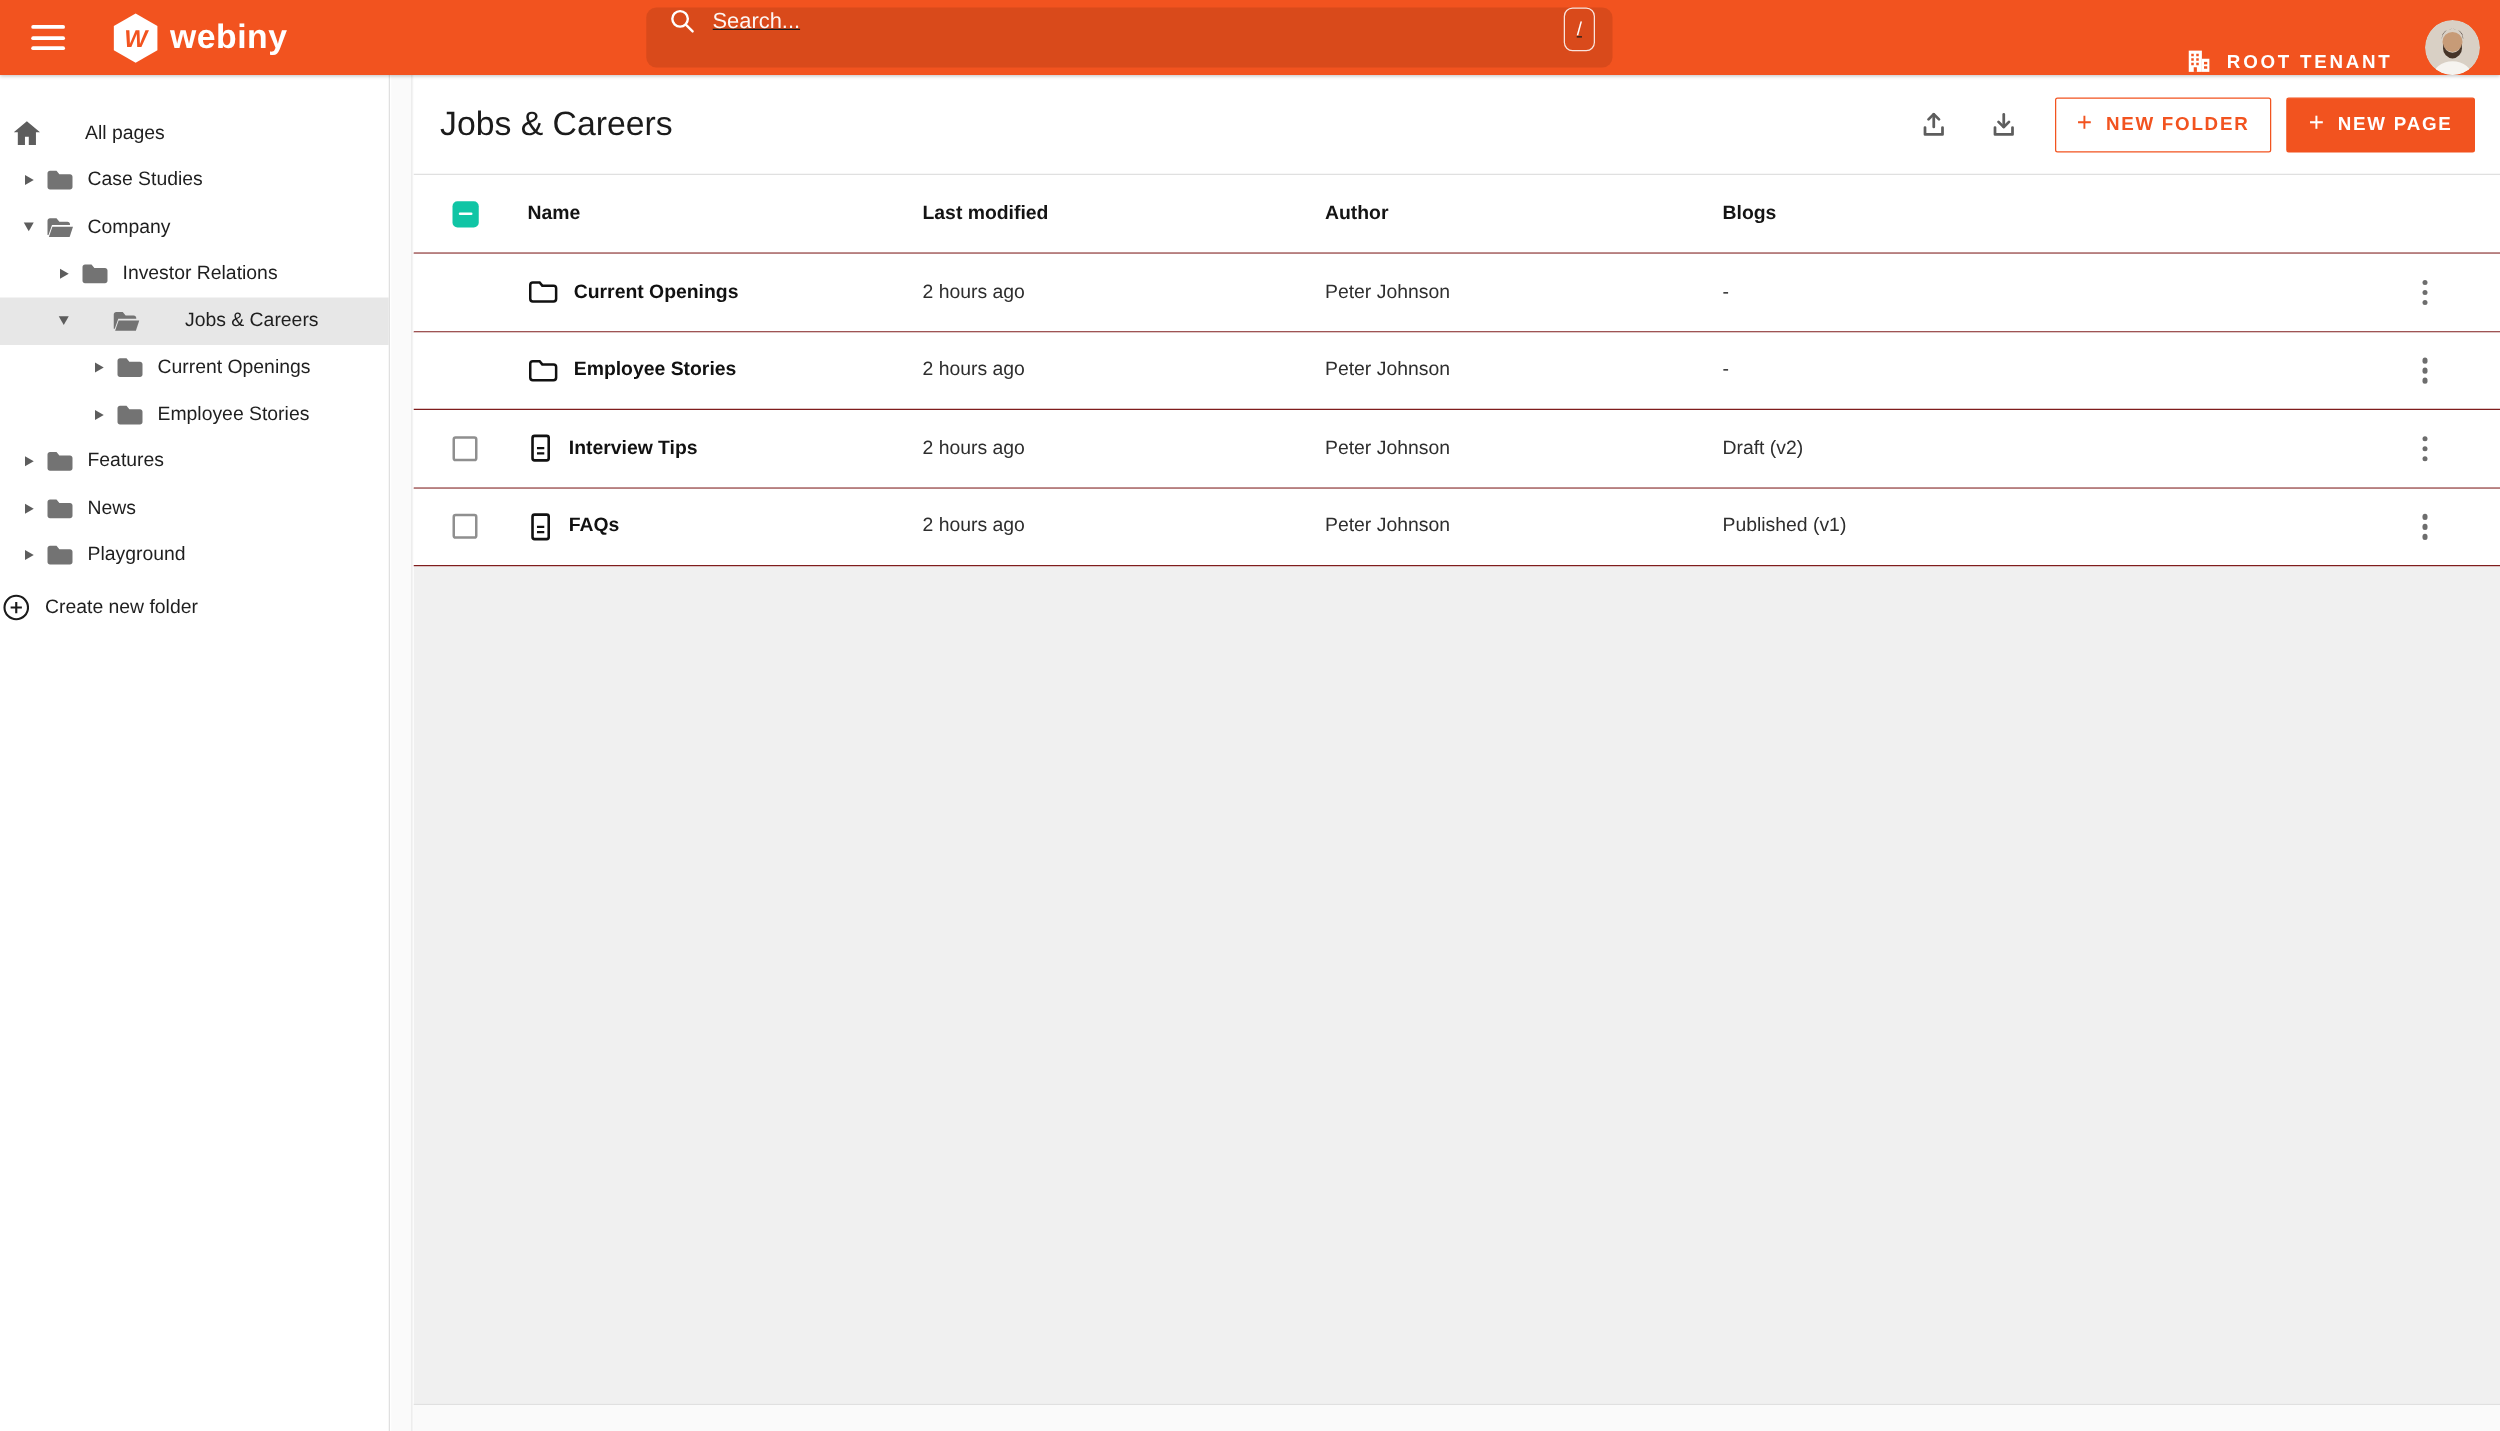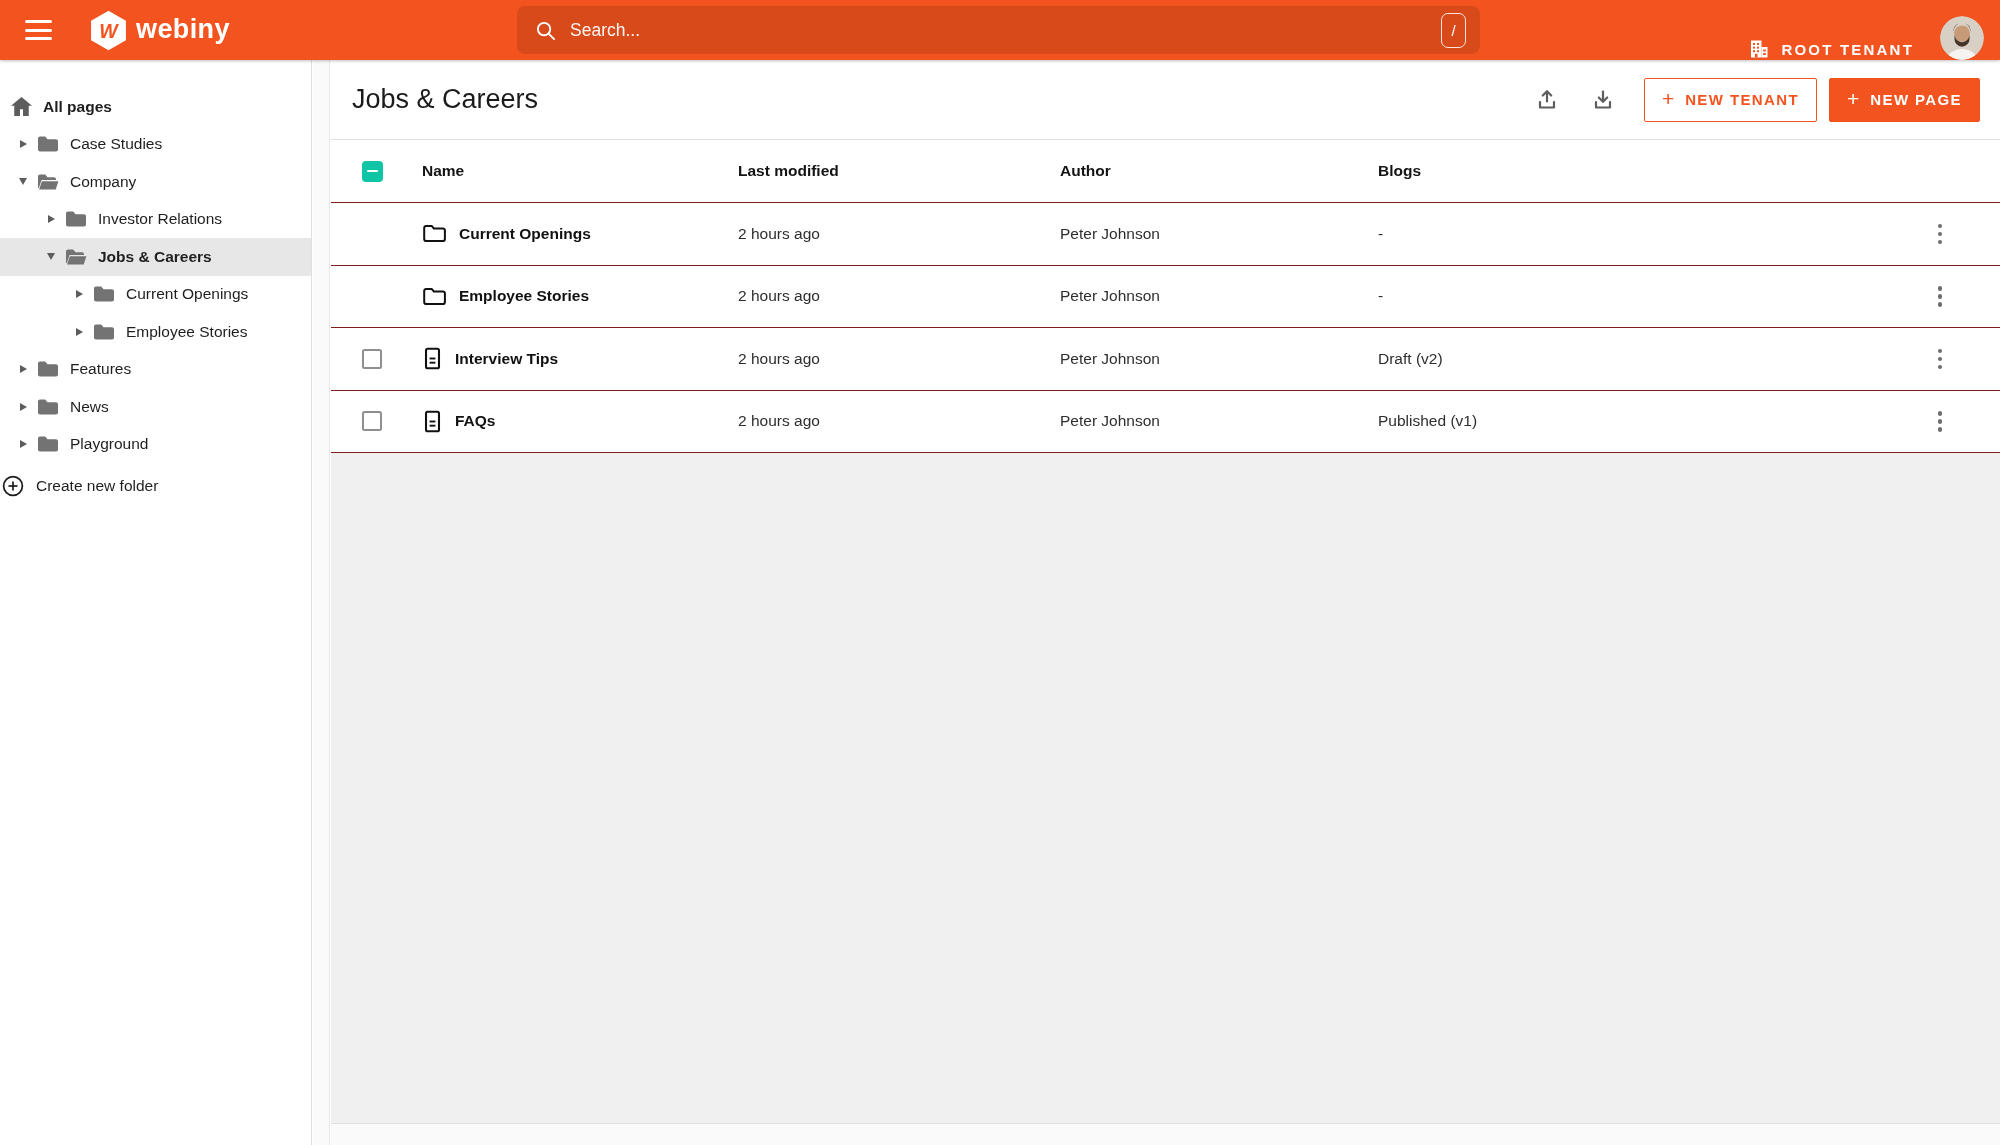--- a/index.html
+++ b/index.html
@@ -25,23 +25,23 @@
     cursor:pointer;
   }
   .hamburger span { display:block; height:3px; border-radius:2px; background:#ffffff; }
   .logo-group { display:flex; align-items:center; margin-left:38px; }
   .logo-hex { width:37px; height:41px; }
   .wordmark {
     color:#ffffff; font-size:27px; font-weight:700; letter-spacing:.4px;
     margin-left:9px; margin-top:-2px;
   }
   .searchbar {
-    position:absolute; left:517px; top:6px; width:963px; height:48px;
+    position:absolute; left:517px; top:6px; width:773px; height:48px;
     background:rgba(0,0,0,0.10); border-radius:8px;
-    display:flex; align-items:center; padding:0 14px 0 18px;
+    display:flex; align-items:flex-start; padding:0 14px 0 18px;text-decoration:underline;
   }
   .searchbar input {
     flex:1; background:transparent; border:none; outline:none;
     color:#ffffff; font-size:17.5px; margin-left:14px;
     font-family:"Liberation Sans", sans-serif;
   }
   .searchbar input::placeholder { color:rgba(255,255,255,0.95); opacity:1; }
   .slash-badge {
     width:25px; height:35px; border:1.5px solid rgba(255,255,255,0.85);
     border-radius:7px; color:#ffffff; font-size:15px;
@@ -65,21 +65,21 @@
   .sidebar-gutter {
     position:absolute; top:60px; left:313px; width:17px; bottom:0;
     background:#fafafa; border-right:1px solid #e9e9e9;
   }
   .tree { padding-top:28px; }
   .tree-row {
     height:37.5px; display:flex; align-items:center;
     font-size:15.5px; color:#1f1f1f; cursor:pointer; position:relative;
   }
   .tree-row.selected { background:#e7e7e7; }
-  .tree-row.bold, .tree-row.selected { font-weight:700; }
+  .tree-row.bold, .tree-row.selected { font-weight:400;gap:25px; }
   .caret { width:12px; display:flex; justify-content:center; flex:none; }
   .caret-right {
     width:0; height:0;
     border-left:7px solid #5d5d5d;
     border-top:4.5px solid transparent; border-bottom:4.5px solid transparent;
   }
   .caret-down {
     width:0; height:0;
     border-top:7px solid #5d5d5d;
     border-left:4.5px solid transparent; border-right:4.5px solid transparent;
@@ -350,21 +350,21 @@
       </button>
       <button class="icon-btn">
         <svg width="26" height="26" viewBox="0 0 26 26" fill="none" stroke="#5d5d5d" stroke-width="2.2" stroke-linecap="round" stroke-linejoin="round">
           <path d="M6 15 v5.5 h14 V15"></path>
           <line x1="13" y1="4.5" x2="13" y2="14.5"></line>
           <path d="M8.8 10.5 L13 14.7 L17.2 10.5"></path>
         </svg>
       </button>
       <button class="btn btn-outline">
         <span class="plus">+</span>
-        <span>NEW TENANT</span>
+        <span>NEW FOLDER</span>
       </button>
       <button class="btn btn-filled">
         <span class="plus">+</span>
         <span>NEW PAGE</span>
       </button>
     </div>
   </div>
 
   <div class="table">
 

